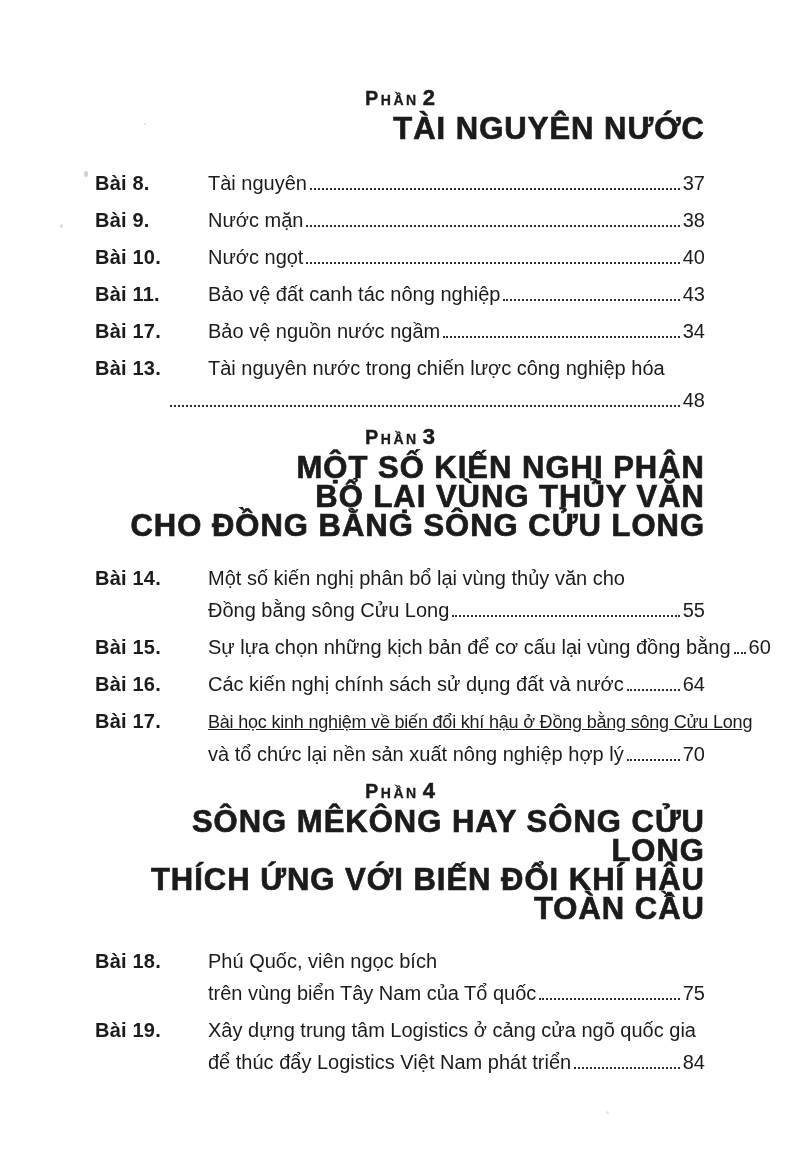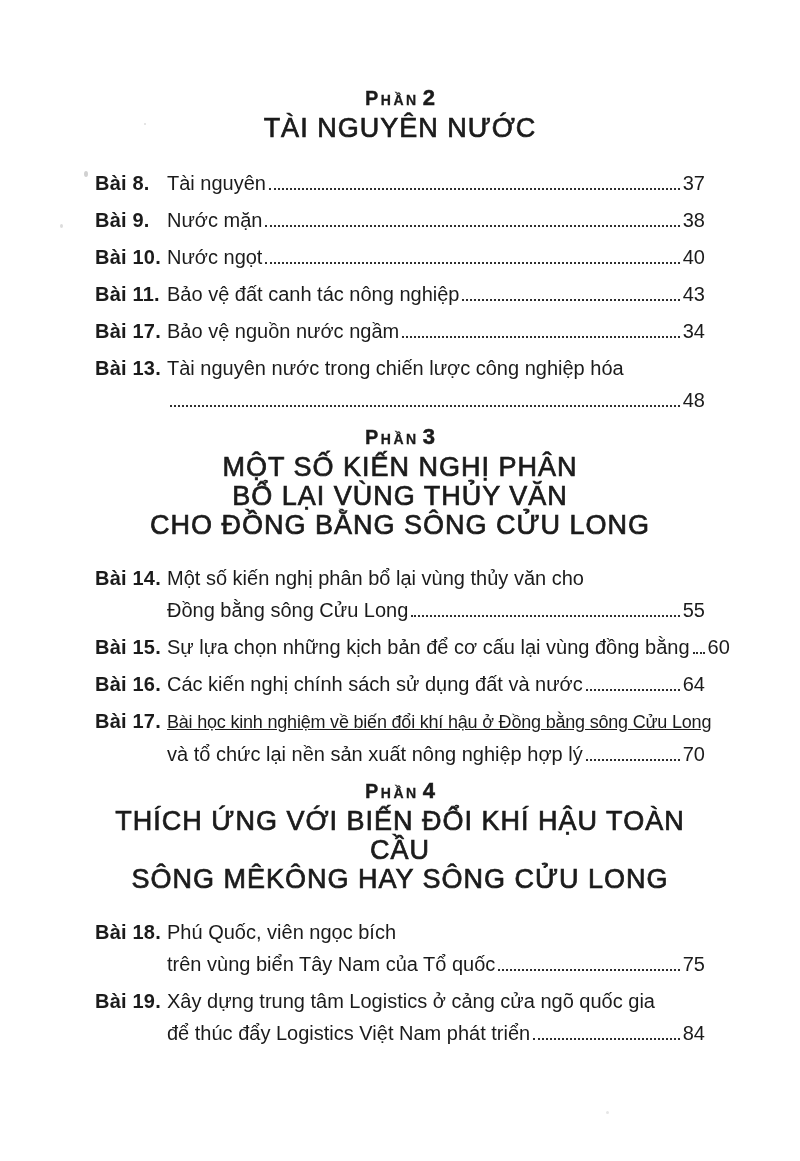--- a/index.html
+++ b/index.html
@@ -37,23 +37,23 @@
     letter-spacing: 2.5px;
     -webkit-text-stroke: 0.3px;
   }
   .part-number {
     font-weight: 800;
     font-size: 22px;
     margin-left: 4px;
     -webkit-text-stroke: 0.5px;
   }
   .part-title {
-    text-align: center;
-    font-weight: 400;
-    font-size: 27px;
+    text-align: right;
+    font-weight: 700;
+    font-size: 31px;
     line-height: 29px;
     letter-spacing: 1px;
     -webkit-text-stroke: 0.7px;
     margin-bottom: 26px;
   }
   .sec2 .part-title { margin-bottom: 28px; }
 
   
   .entries { }
   .toc-row {
@@ -63,21 +63,21 @@
     line-height: 24px;
     margin-bottom: 13px;
   }
   .toc-row.tight { margin-bottom: 8px; }
   .toc-label {
     width: 72px;
     flex-shrink: 0;
     font-weight: 700;
     letter-spacing: 0.2px;
   }
-  .toc-title { white-space: nowrap; }
+  .toc-title { white-space: nowrap; margin-left: 41px; }
   .toc-title.condensed {
     font-size: 18px;
     letter-spacing: -0.2px;
     text-decoration: underline;
   }
   .dots {
     flex: 1 1 auto;
     min-width: 12px;
     border-bottom: 2px dotted #2e2e2e;
     margin: 0 3px;
@@ -202,22 +202,22 @@
           <span class="toc-page">70</span>
         </div>
       </div>
     </div>
 
     <div class="section sec4">
       <div class="part-kicker">
         <span class="part-label">Phần</span><span class="part-number">4</span>
       </div>
       <div class="part-title">
+        <div>SÔNG MÊKÔNG HAY SÔNG CỬU LONG</div>
         <div>THÍCH ỨNG VỚI BIẾN ĐỔI KHÍ HẬU TOÀN CẦU</div>
-        <div>SÔNG MÊKÔNG HAY SÔNG CỬU LONG</div>
       </div>
 
       <div class="entries">
 
         <div class="toc-row tight">
           <span class="toc-label">Bài 18.</span>
           <span class="toc-title">Phú Quốc, viên ngọc bích</span>
         </div>
         <div class="toc-row">
           <span class="toc-label"></span>

